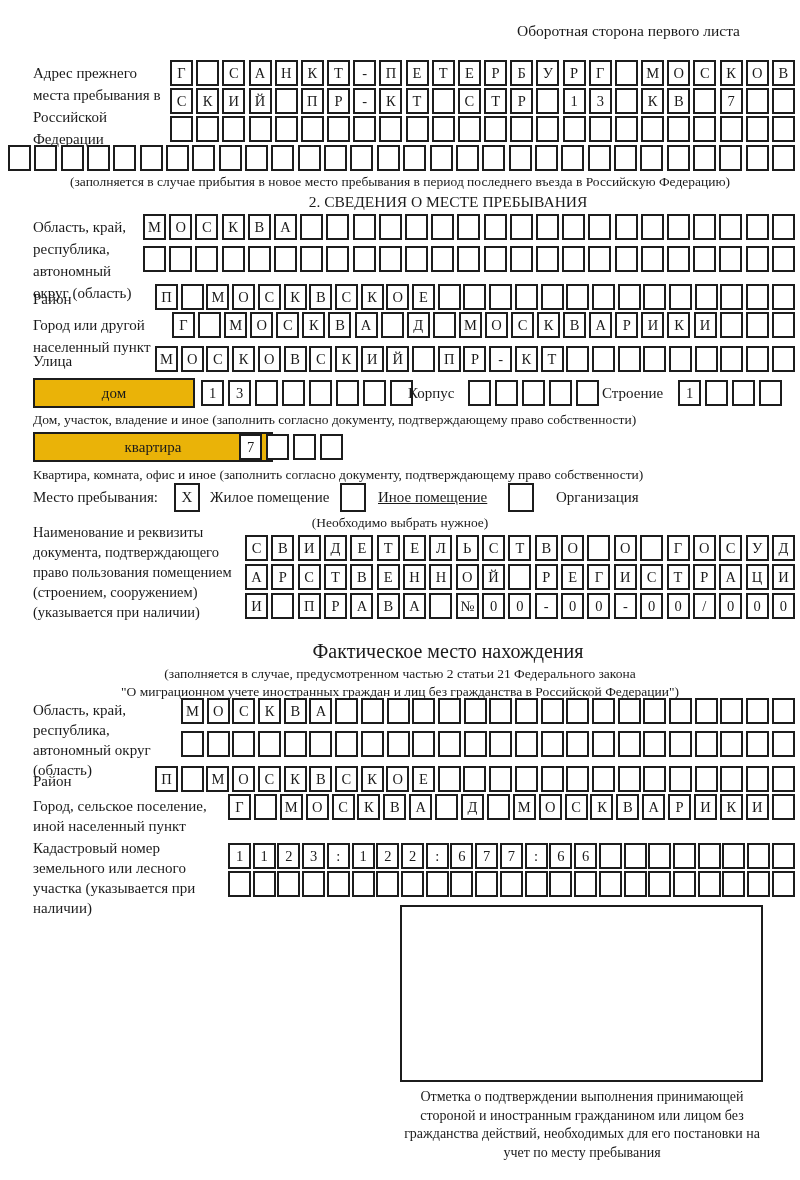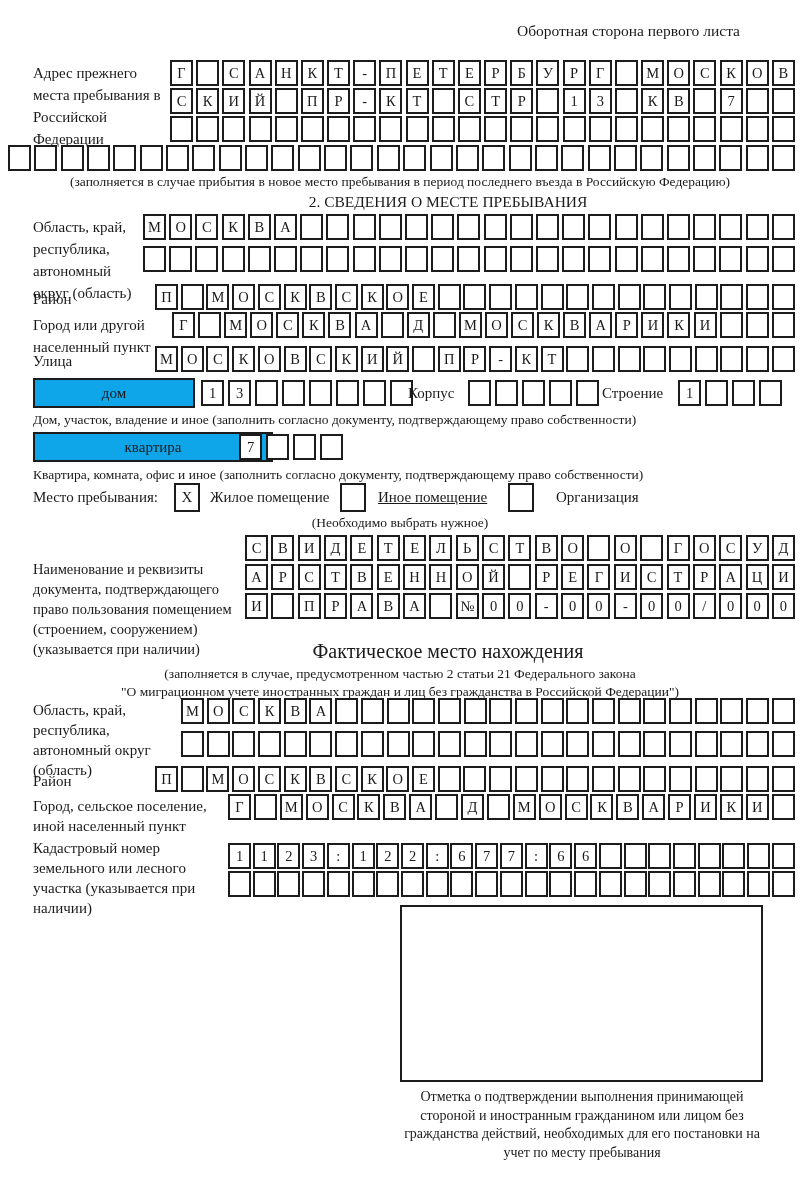--- a/index.html
+++ b/index.html
@@ -16,21 +16,21 @@
   .title{position:absolute;font-size:15.5px;font-weight:normal;padding-left:48px;}
   .boxrow{position:absolute;display:flex;justify-content:space-between;}
   .boxrow.fixed{justify-content:flex-start;gap:4px;}
   .cell{
     flex:0 0 auto;width:23px;height:26px;box-sizing:border-box;
     border:2px solid #1c1c1c;display:flex;align-items:center;justify-content:center;
     font-size:14.5px;background:#fff;
   }
   .bigbox{
     position:absolute;box-sizing:border-box;border:2px solid #1c1c1c;
-    display:flex;align-items:center;justify-content:center;font-size:15px;background:#0ea5e9;text-align:right;
+    display:flex;align-items:center;justify-content:center;font-size:15px;background:#eab308;text-align:right;
   }
   .checkbox{
     position:absolute;width:26px;height:29px;box-sizing:border-box;border:2px solid #1c1c1c;
     display:flex;align-items:center;justify-content:center;font-size:15px;background:#fff;
   }
   .confirm-box{position:absolute;box-sizing:border-box;border:2px solid #1c1c1c;background:#fff;}
   .caption{position:absolute;font-size:14px;line-height:18.5px;text-align:center;}
 </style>
 </head>
 <body>
@@ -345,21 +345,21 @@
   <div class="checkbox" style="left:340px;top:483px;">
     <span></span>
   </div>
   <div class="lbl" style="left:378px;top:486px;text-decoration:underline;">Иное помещение</div>
   <div class="checkbox" style="left:508px;top:483px;">
     <span></span>
   </div>
   <div class="lbl" style="left:556px;top:486px;">Организация</div>
   <div class="note center" style="top:514px;">(Необходимо выбрать нужное)</div>
 
-  <div class="lbl tight" style="left:33px;top:559px;width:208px;font-size:14.5px;">Наименование и реквизиты документа, подтверждающего право пользования помещением (строением, сооружением) (указывается при наличии)</div>
+  <div class="lbl tight" style="left:33px;top:522px;width:208px;font-size:14.5px;">Наименование и реквизиты документа, подтверждающего право пользования помещением (строением, сооружением) (указывается при наличии)</div>
   <div class="boxrow" style="left:245px;top:535px;width:550px;">
       <span class="cell">С</span>
       <span class="cell">В</span>
       <span class="cell">И</span>
       <span class="cell">Д</span>
       <span class="cell">Е</span>
       <span class="cell">Т</span>
       <span class="cell">Е</span>
       <span class="cell">Л</span>
       <span class="cell">Ь</span>

